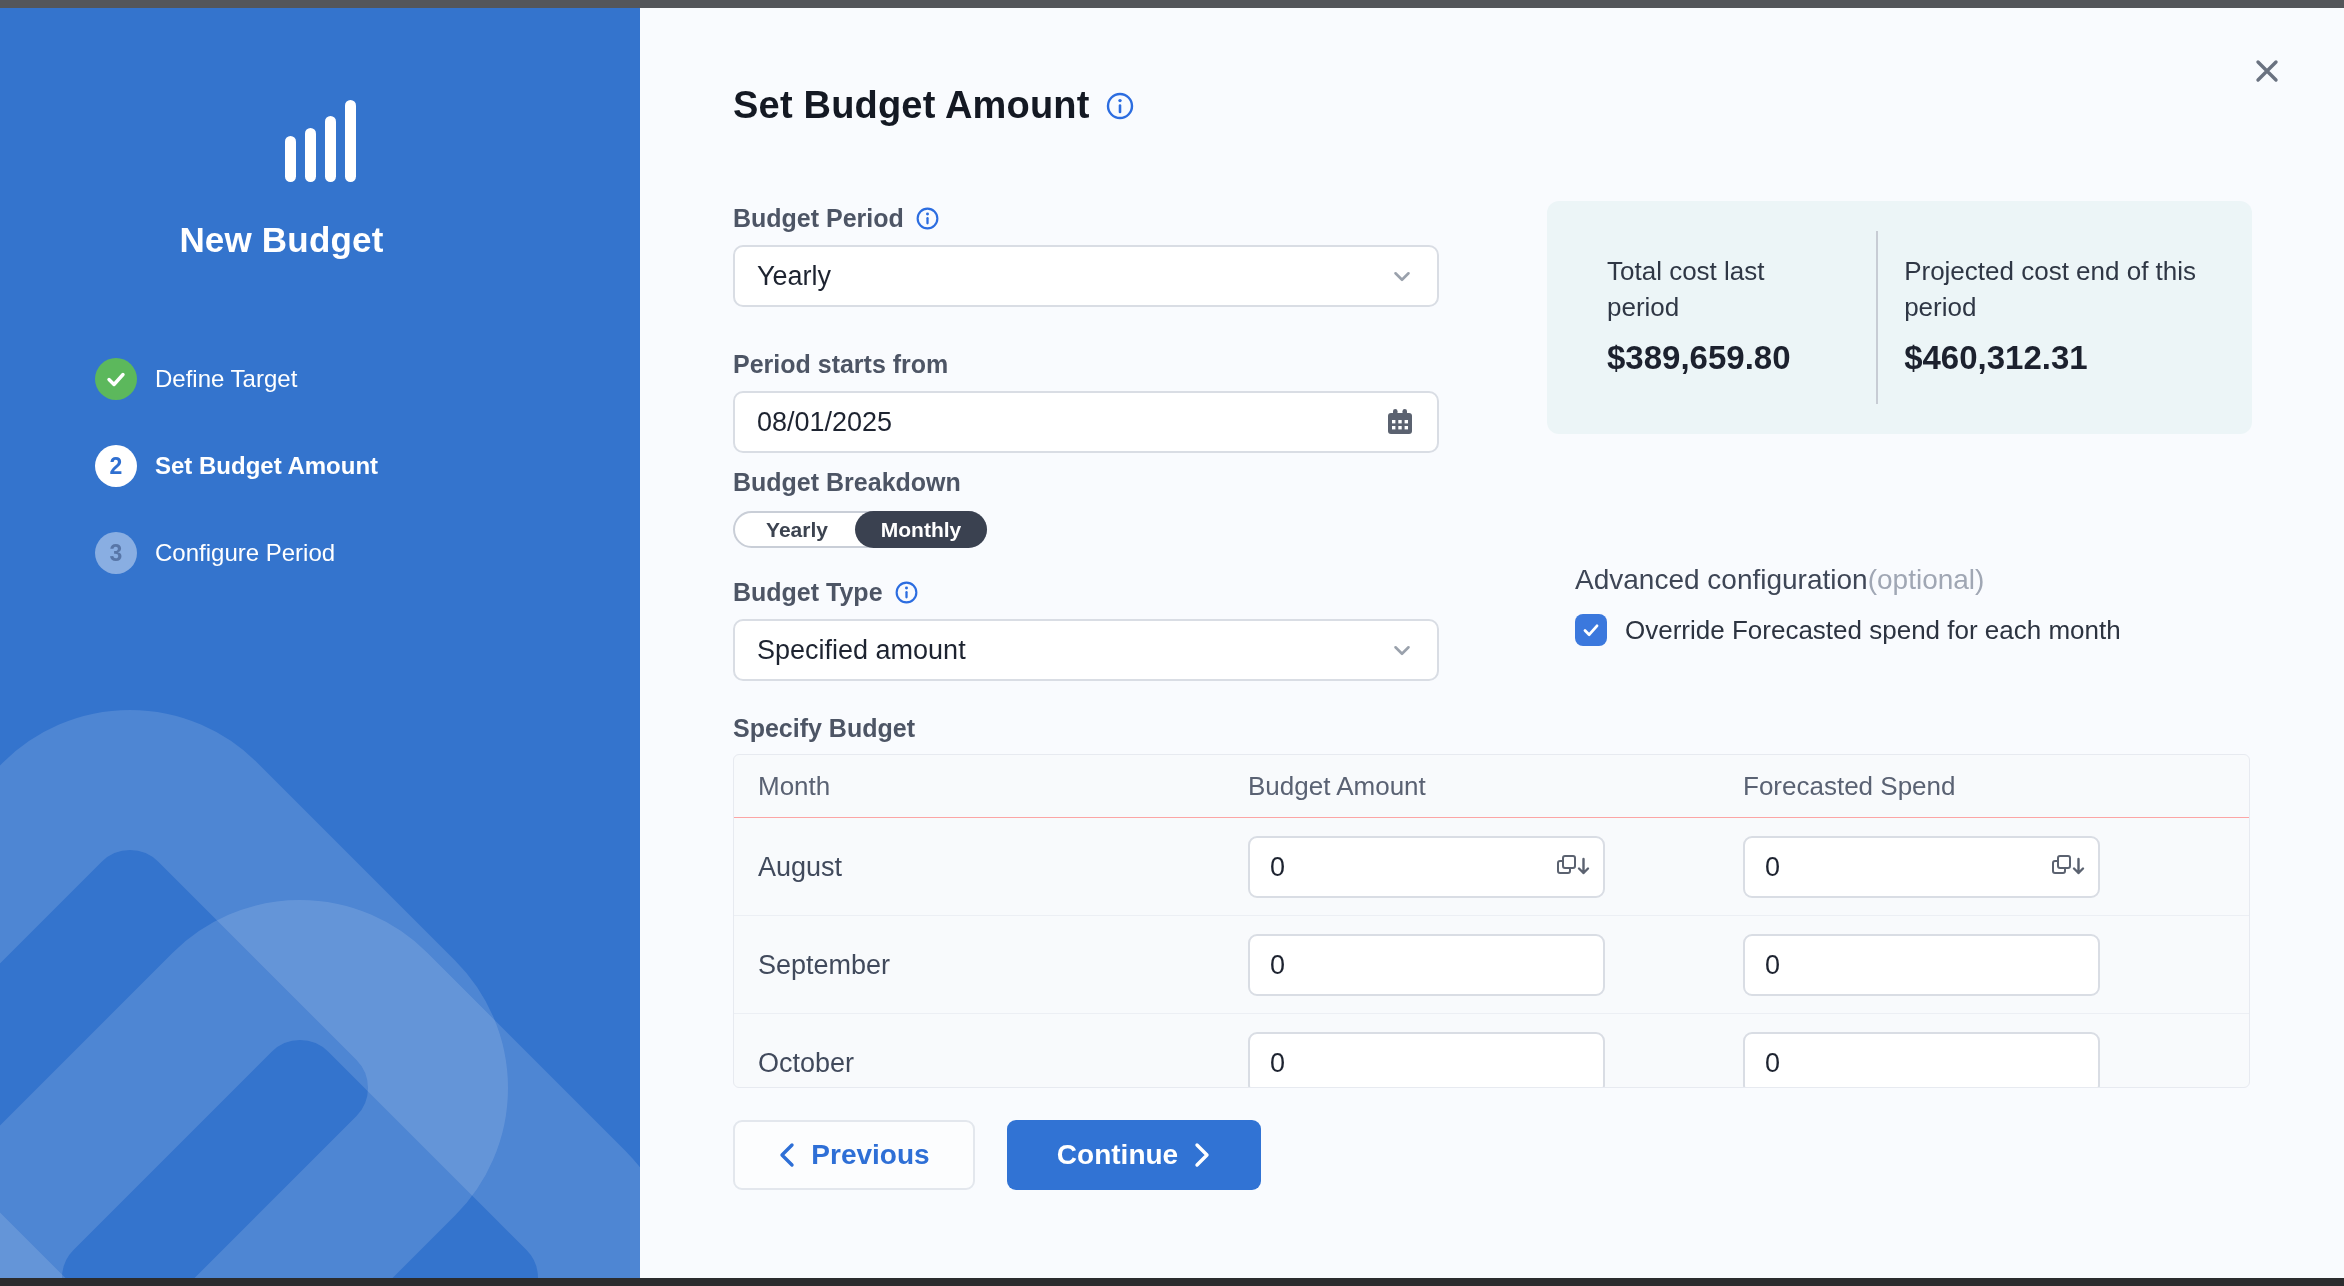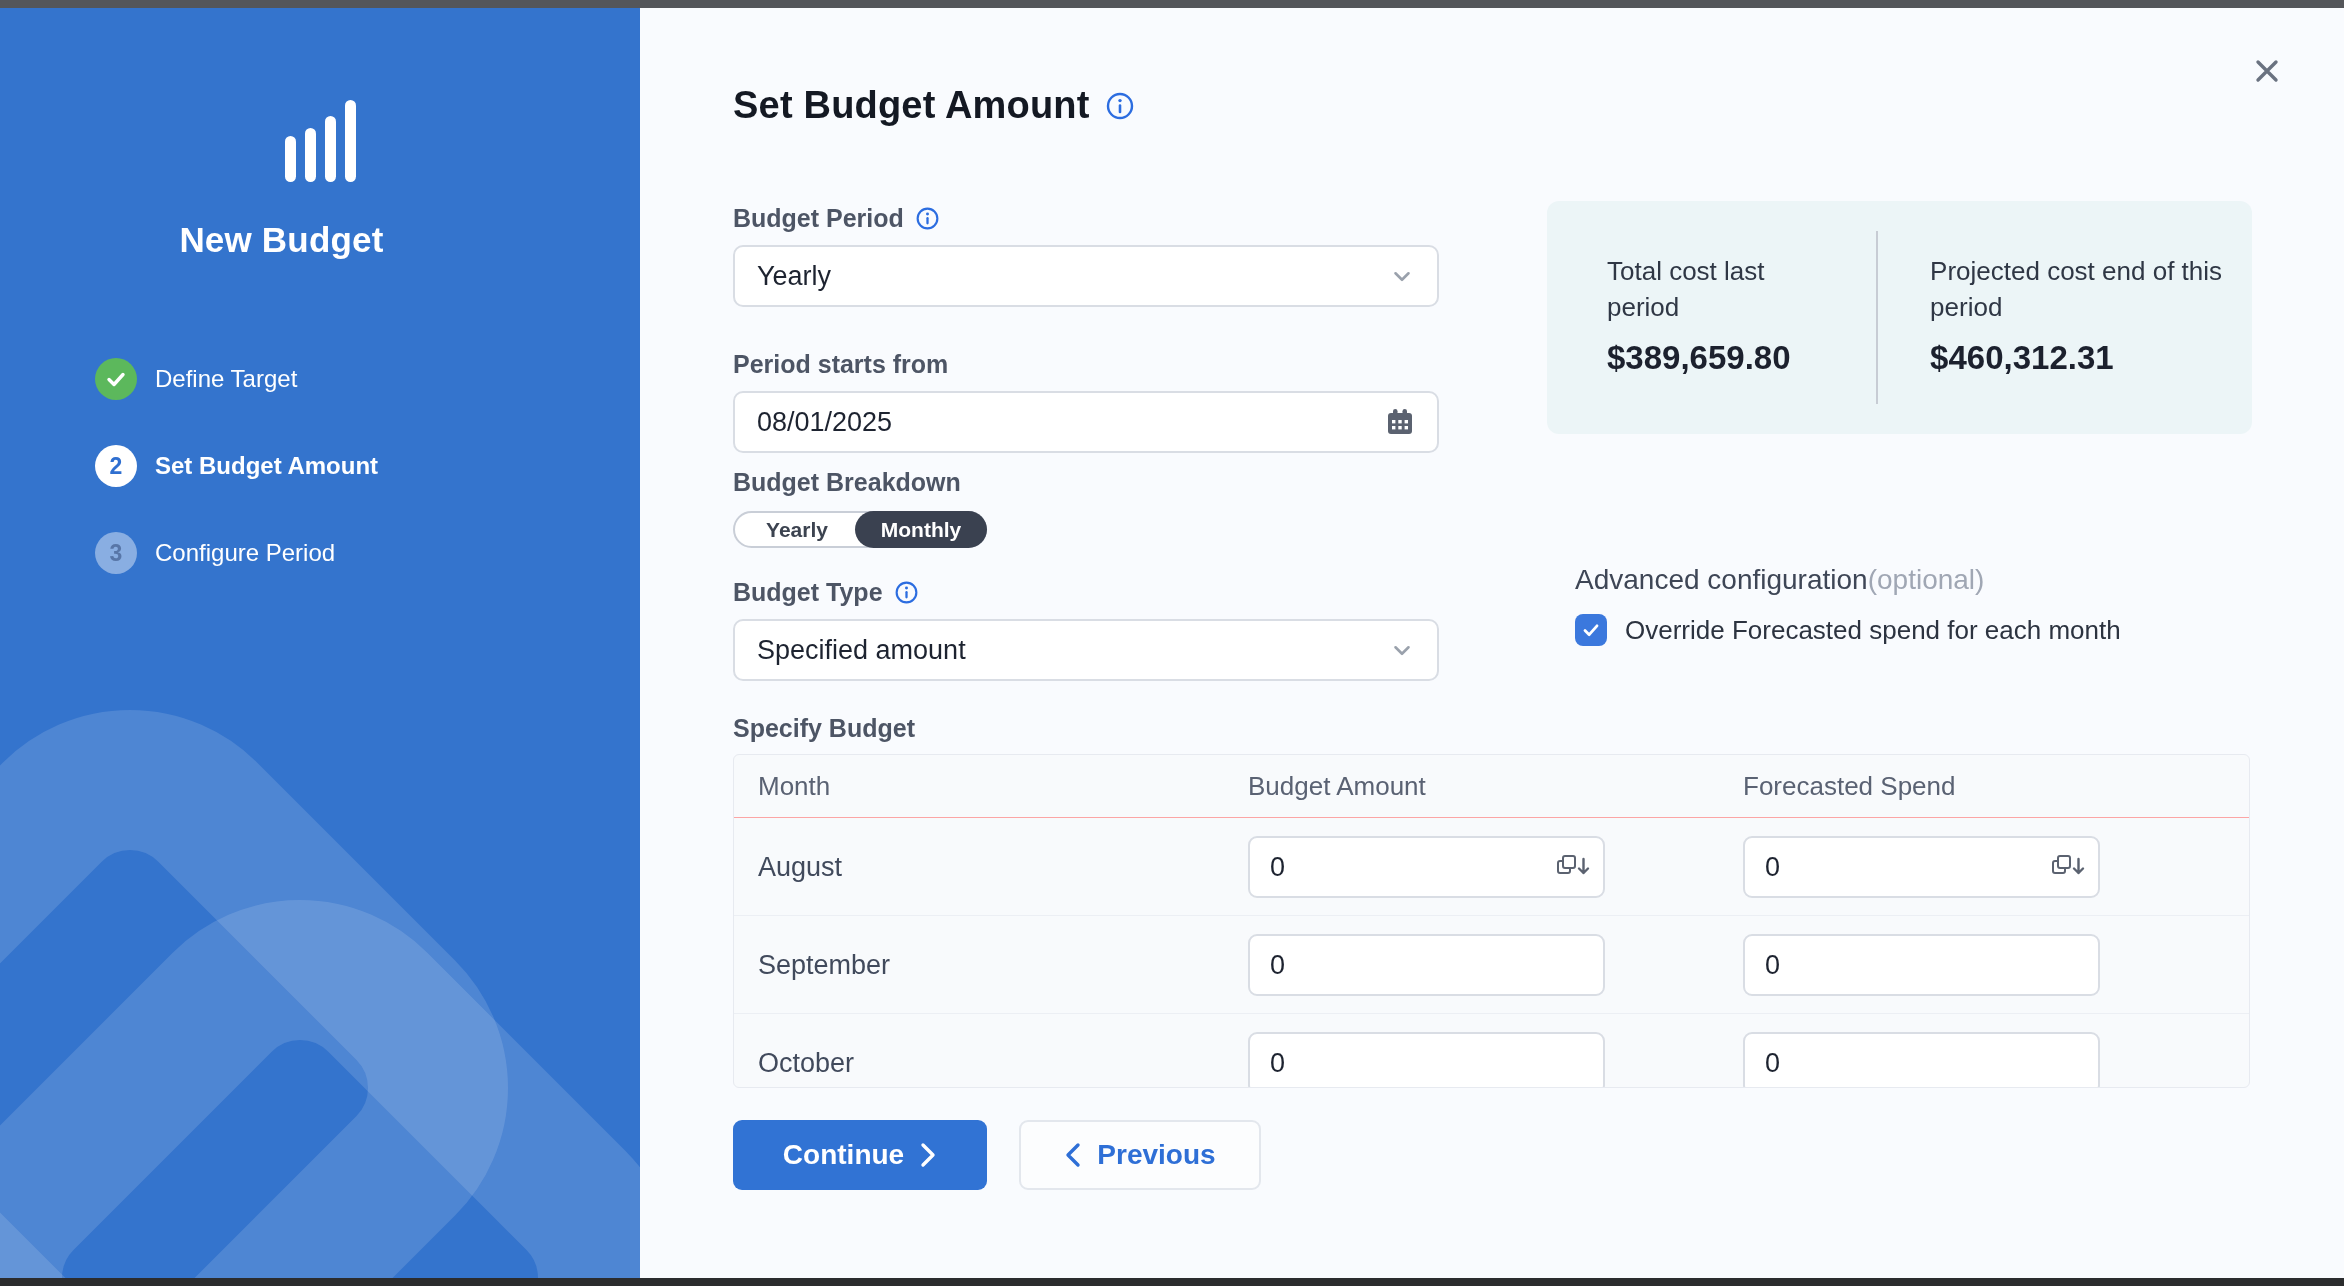--- a/index.html
+++ b/index.html
@@ -55,21 +55,21 @@
 
   .toggle { margin-top:14px; width:254px; height:37px; background:#ffffff; border:2px solid #c9ced7; border-radius:20px; display:flex; position:relative; cursor:pointer; }
   .toggle-seg { display:flex; align-items:center; justify-content:center; font-size:21px; }
   .seg-yearly { width:124px; color:#3c4350; font-weight:bold; }
   .seg-monthly { position:absolute; right:-2px; top:-2px; width:132px; height:37px; background:#3a4150; border-radius:20px; color:#ffffff; font-weight:bold;text-align:right; }
 
   
   .summary-card { position:absolute; left:907px; top:193px; width:705px; height:233px; background:#ecf5f7; border-radius:12px; display:flex; }
   .sc-col { padding-top:52px; }
   .sc-col1 { width:330px; padding-left:60px; }
-  .sc-col2 { padding-left:52px; width:375px; }
+  .sc-col2 { padding-left:26px; width:375px; }
   .sc-divider { width:2px; background:#c7ccd4; margin:30px 0; }
   .sc-label { font-size:26px; line-height:36px; color:#2f3745; }
   .sc-col1 .sc-label { max-width:210px; }
   .sc-col2 .sc-label { max-width:310px; }
   .sc-value { margin-top:14px; font-size:33px; font-weight:bold; color:#1c212e; }
 
   
   .advanced { position:absolute; left:935px; top:556px; }
   .adv-heading { font-size:28px; color:#3e4656; }
   .adv-optional { color:#a0a7b4; }
@@ -297,33 +297,33 @@
       <span class="num-wrap nw-budget">
         <input class="num-input" value="0" style="">
       </span>
       <span class="num-wrap nw-forecast">
         <input class="num-input" value="0" style="">
       </span>
     </div>
   </div>
 
   <div class="footer-btns">
+    <button class="btn btn-prev">
+      <span style="display:flex;">
+        <svg width="17" height="26" viewBox="0 0 17 26">
+            <path d="M14 3 L4 13 L14 23" fill="none" stroke="#2e6fd6" stroke-width="3.4" stroke-linecap="round" stroke-linejoin="round"></path>
+          </svg>
+      </span>
+      <span>Previous</span>
+    </button>
     <button class="btn btn-continue">
       <span>Continue</span>
       <span style="display:flex;">
         <svg width="17" height="26" viewBox="0 0 17 26">
             <path d="M3 3 L13 13 L3 23" fill="none" stroke="#ffffff" stroke-width="3.4" stroke-linecap="round" stroke-linejoin="round"></path>
           </svg>
       </span>
     </button>
-    <button class="btn btn-prev">
-      <span style="display:flex;">
-        <svg width="17" height="26" viewBox="0 0 17 26">
-            <path d="M14 3 L4 13 L14 23" fill="none" stroke="#2e6fd6" stroke-width="3.4" stroke-linecap="round" stroke-linejoin="round"></path>
-          </svg>
-      </span>
-      <span>Previous</span>
-    </button>
   </div>
 
 </main>
 
 <div class="bottom-strip"></div>
 
 </body></html>

